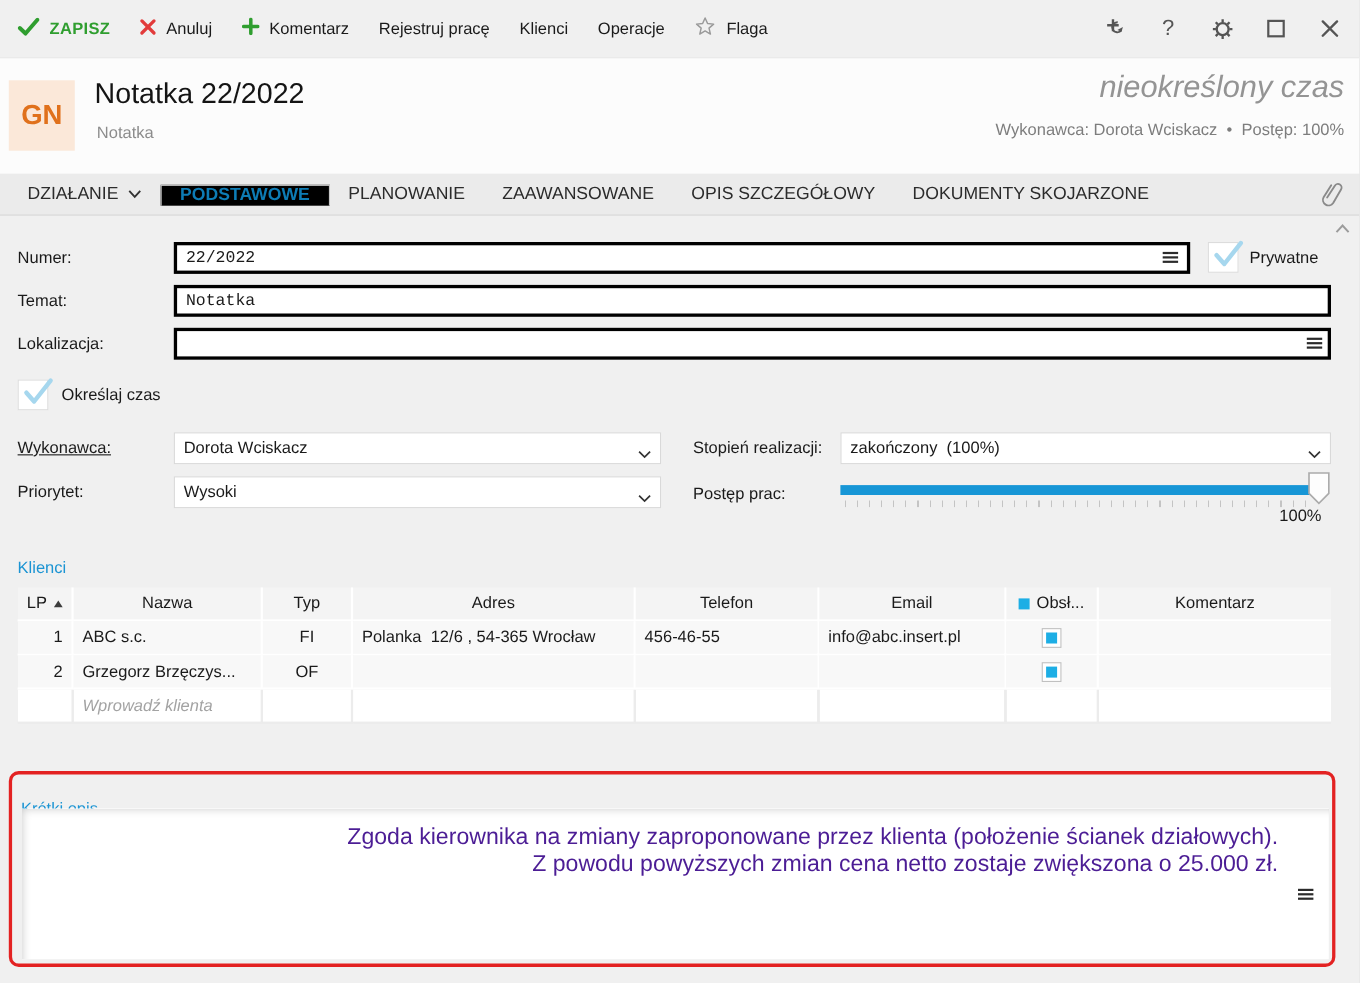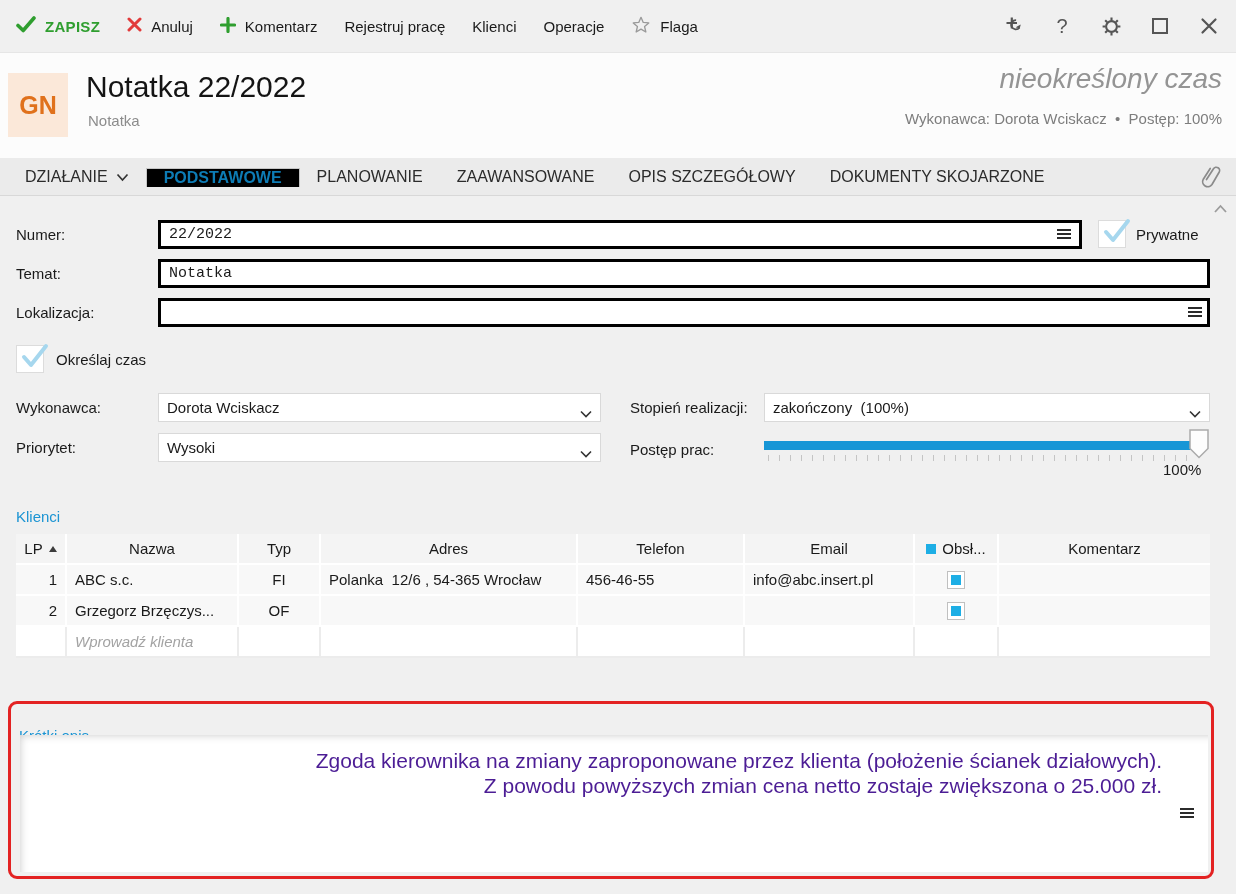--- a/index.html
+++ b/index.html
@@ -17,21 +17,21 @@
   .win-icons { margin-left:auto; display:flex; align-items:center; gap:27px; }
   .win-icons .wi { display:flex; align-items:center; justify-content:center; width:22px; height:22px; }
   .help-q { font-size:20px; color:#555; }
 
   
   .header { position:absolute; top:52px; left:0; right:0; height:106px; background:#fcfcfc;
             border-top:1px solid #e6e6e6; }
   .badge { position:absolute; left:8px; top:20px; width:60px; height:64px; background:#fbe8d9;
            color:#e0711c; font-weight:700; font-size:25px; display:flex; align-items:center;
            justify-content:center; }
-  .title { position:absolute; left:86px; top:17px; font-size:30px; color:#141414; }
+  .title { position:absolute; left:86px; top:17px; font-size:26px; color:#141414; }
   .subtitle { position:absolute; left:88px; top:59px; font-size:15px; color:#8c8c8c; }
   .time-info { position:absolute; right:14px; top:10px; font-size:28px; font-style:italic; color:#949494; }
   .header-meta { position:absolute; right:14px; top:57px; font-size:15px; color:#7d7d7d; }
 
   
   .tabbar { position:absolute; top:158px; left:0; right:0; height:38px; background:#ebebeb;
             border-bottom:1px solid #d8d8d8; display:flex; align-items:center; padding-left:8px; }
   .tab { display:flex; align-items:center; gap:8px; padding:0 17px; font-size:16px; color:#2b2b2b; cursor:default; }
   .tab.active { background:#000000; border:1px solid #c6c6c6; border-bottom:none; margin-bottom:-1px; }
   .tab.active .lbl { color:#0d7cb5; font-weight:700; }
@@ -243,21 +243,21 @@
         <i></i>
       </span>
 
     <span class="checkbox" style="left:16px; top:148px;">
       <svg width="30" height="26" viewBox="0 0 30 26">
         <path d="M4 13 l7 8 L26 2" fill="none" stroke="#a6d7ee" stroke-width="4" stroke-linecap="round" stroke-linejoin="round"></path>
       </svg>
     </span>
     <span class="flabel" style="left:56px; top:154px;">Określaj czas</span>
 
-    <span class="flabel" style="left:16px; top:202px;">Wykonawca:</span>
+    <span class="flabel" style="left:16px; top:202px;text-decoration:underline;">Wykonawca:</span>
     <div class="select" style="left:158px; top:196px; width:443px;">
       <span>Dorota Wciskacz</span>
       <span class="chev">
         <svg width="12" height="8" viewBox="0 0 12 8">
             <path d="M1 1.5 L6 6.5 L11 1.5" stroke="#333" stroke-width="1.6" fill="none"></path>
           </svg>
       </span>
     </div>
     <span class="flabel" style="left:630px; top:202px;">Stopień realizacji:</span>
     <div class="select" style="left:764px; top:196px; width:446px;">

